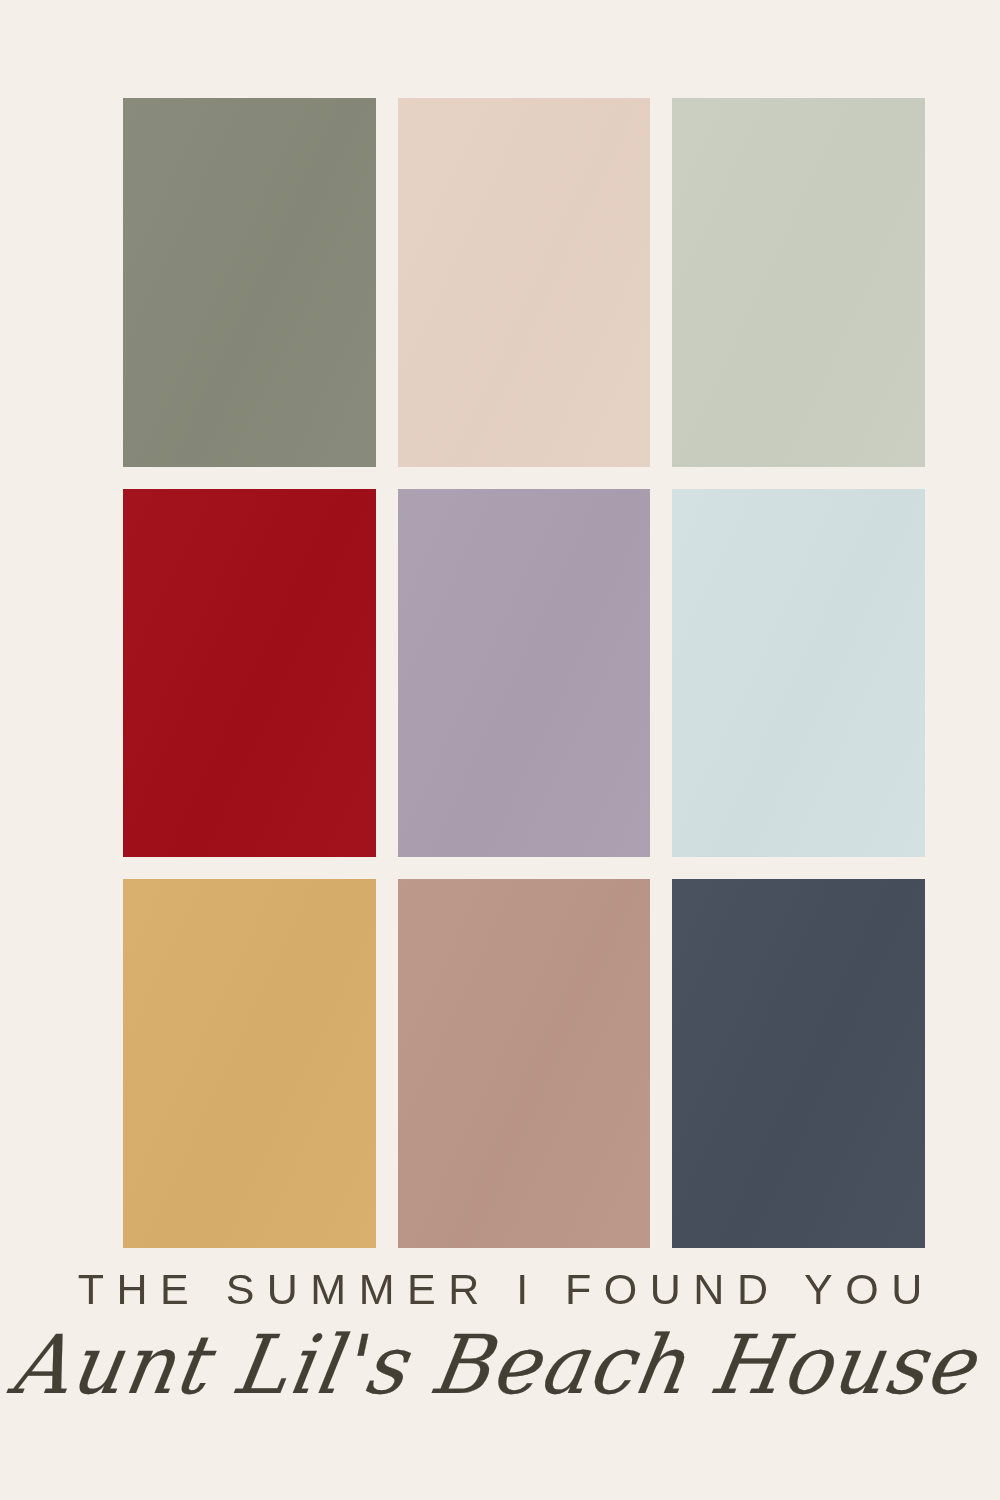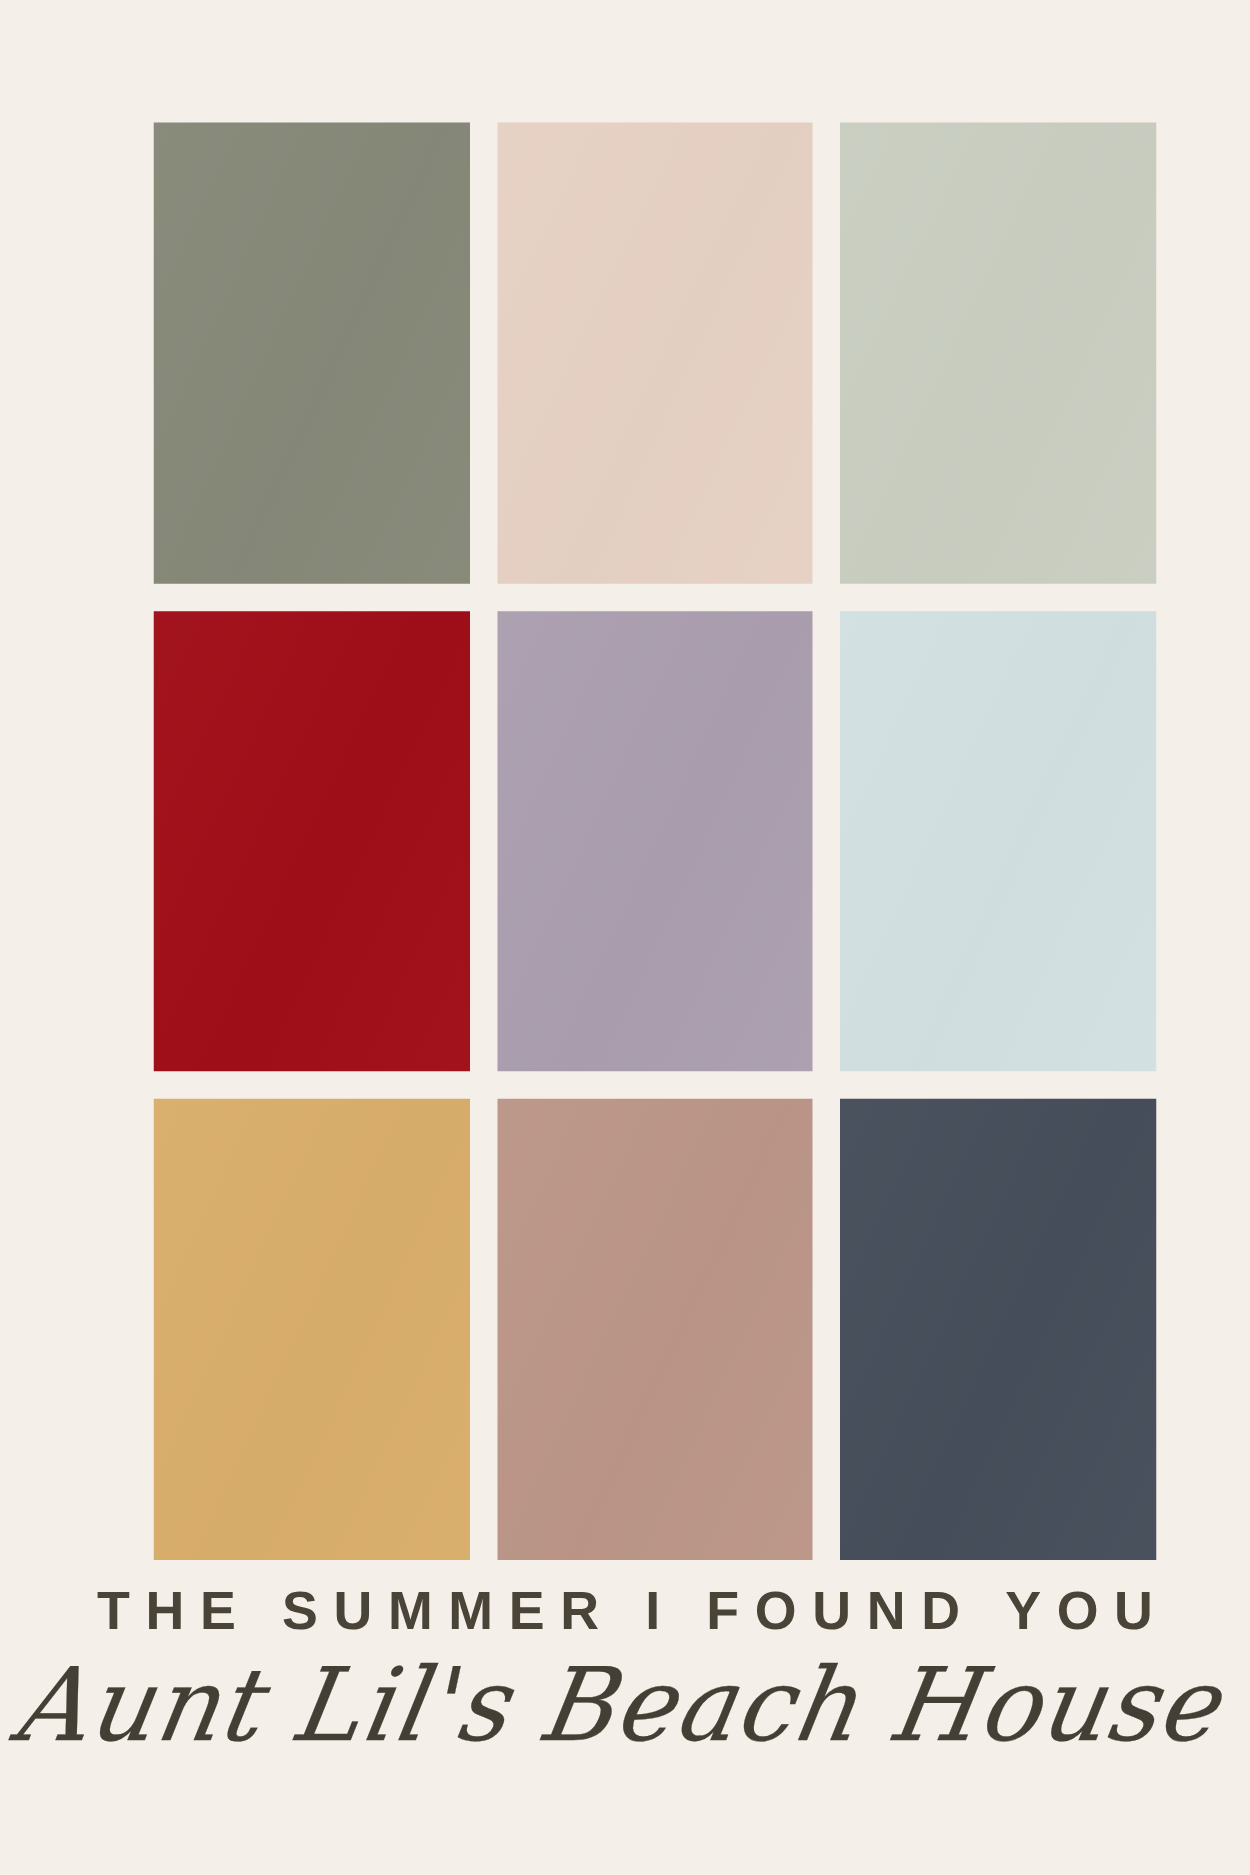--- a/index.html
+++ b/index.html
@@ -57,21 +57,21 @@
   #caption-block {
     position: absolute;
     left: 0;
     top: 1268px;
     width: 1000px;
     text-align: center;
   }
 
   #palette-title {
     font-family: "Liberation Sans", sans-serif;
-    font-weight: 700;
+    font-weight: 400;
     font-size: 43px;
     line-height: 1;
     letter-spacing: 12.5px;
     
     text-indent: 12.5px;
     color: #4a4438;
     white-space: nowrap;
     margin: 0;
   }
 

